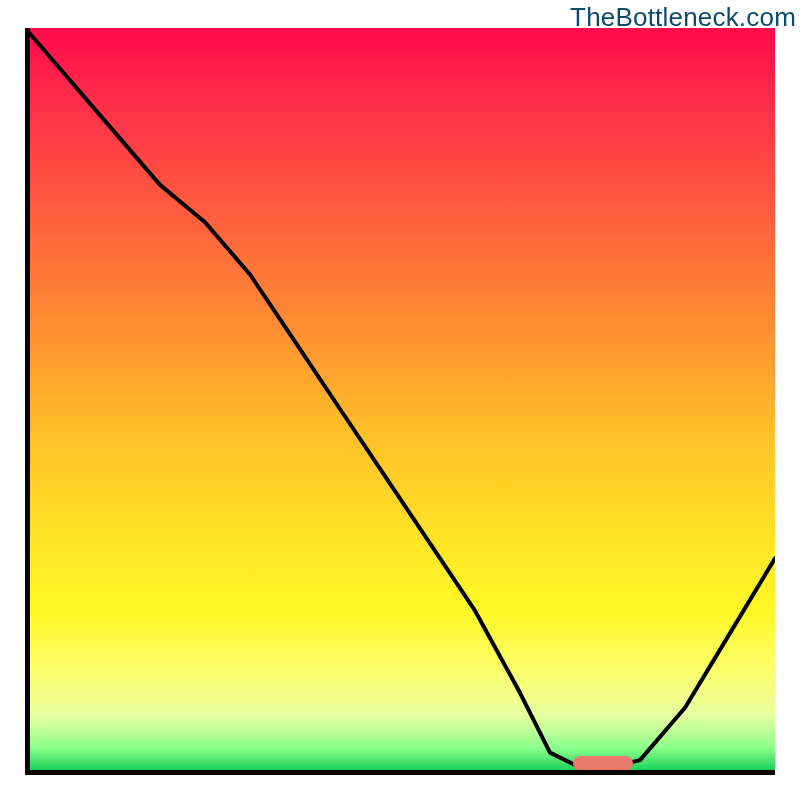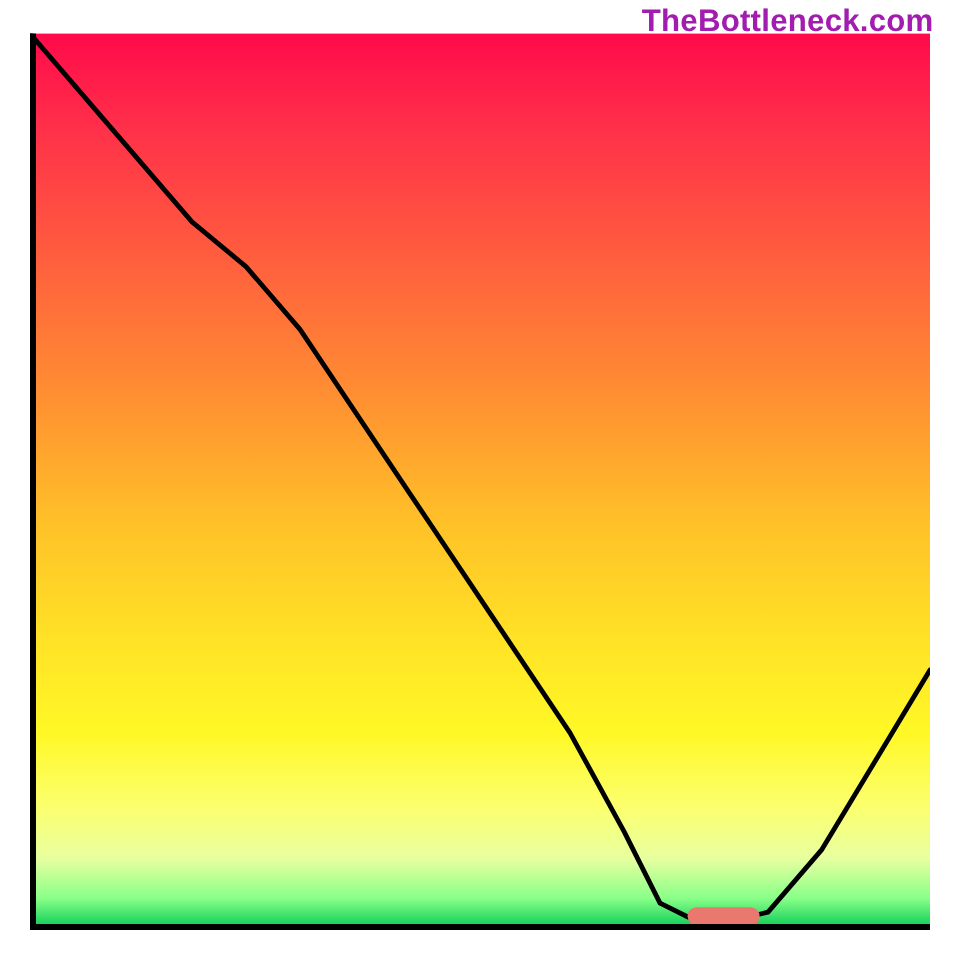--- a/index.html
+++ b/index.html
@@ -11,24 +11,24 @@
     font-family: Arial, Helvetica, sans-serif;
   }
   .stage {
     position: relative;
     width: 800px;
     height: 800px;
   }
   .watermark {
     position: absolute;
     top: 2px;
-    right: 22px;
-    color: #a21caf;
+    right: 4px;
+    color: #0c4a6e;
     font-size: 26px;
-    font-weight: 700;
+    font-weight: 400;
     letter-spacing: 0.2px;
     z-index: 20;
   }
   .plot-area {
     position: absolute;
     left: 25px;
     top: 28px;
     width: 750px;
     height: 747px;
     

